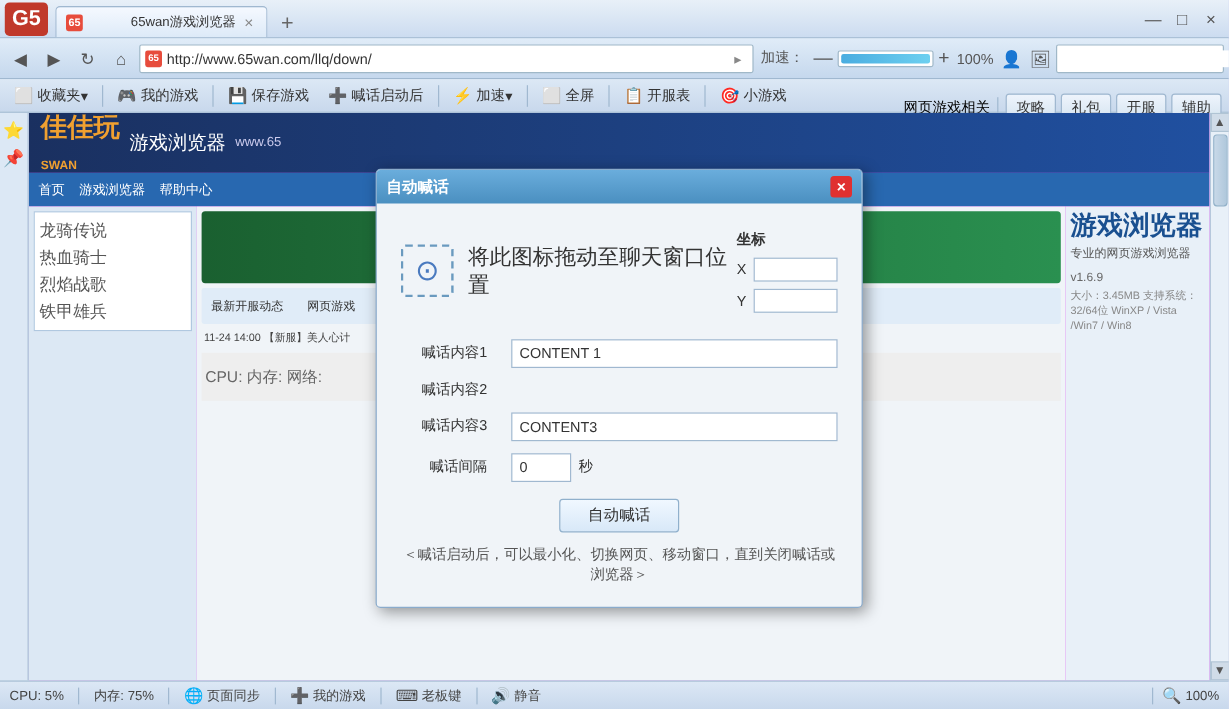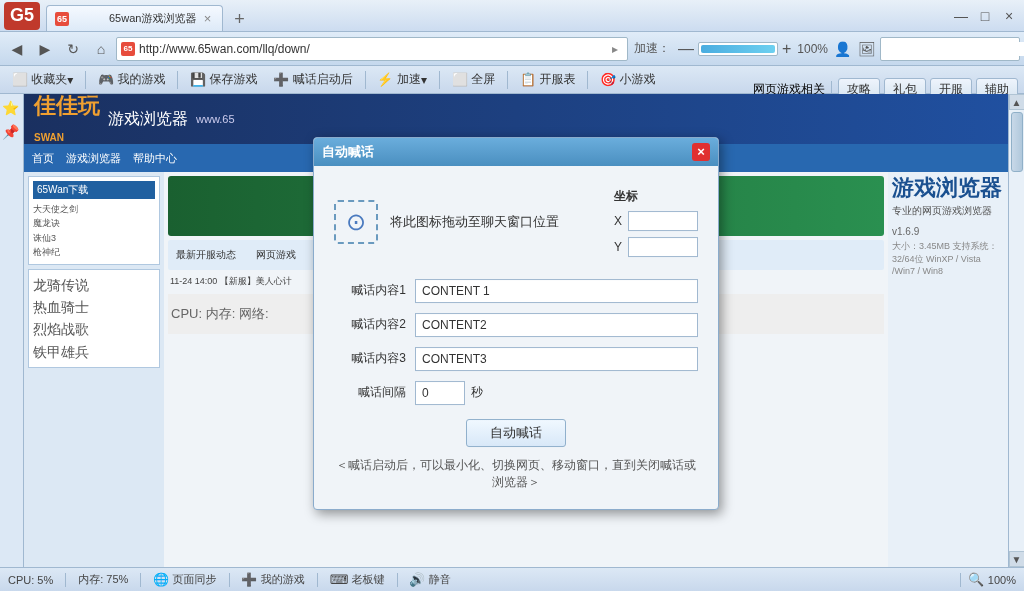--- a/index.html
+++ b/index.html
@@ -99,30 +99,30 @@
     }
     .dialog-title-text { color: white; font-size: 13px; font-weight: bold; flex: 1; }
     .dialog-close-btn { width: 18px; height: 18px; background: #e03030; border-radius: 3px; display: flex; align-items: center; justify-content: center; color: white; font-size: 13px; font-weight: bold; cursor: pointer; }
 
     .dialog-body { padding: 16px 20px 14px; }
 
     
     .drag-row { display: flex; align-items: center; margin-bottom: 16px; padding: 6px 0; }
     .drag-icon { width: 44px; height: 44px; border: 2px dashed #6a9abf; border-radius: 4px; display: flex; align-items: center; justify-content: center; margin-right: 12px; }
     .drag-inner-icon { font-size: 24px; color: #4a7abf; }
-    .drag-text { font-size: 13px; color: #333; flex: 1; }
+    .drag-text { font-size: 18px; color: #333; flex: 1; }
     .coord-section { display: flex; flex-direction: column; gap: 6px; }
     .coord-label { font-size: 12px; color: #333; font-weight: bold; margin-right: 4px; }
     .coord-row { display: flex; align-items: center; }
     .coord-axis { font-size: 12px; color: #333; width: 14px; }
     .coord-input { width: 70px; height: 20px; border: 1px solid #a0b8d0; background: white; padding: 0 4px; font-size: 12px; }
 
     
     .form-row { display: flex; align-items: center; margin-bottom: 10px; }
-    .form-label { width: 72px; font-size: 12px; color: #333; text-align: right; margin-right: 9px; white-space: nowrap; }
+    .form-label { width: 72px; font-size: 12px; color: #333; text-align: right; margin-right: 20px; white-space: nowrap; }
     .form-input { flex: 1; height: 24px; border: 1px solid #a0b8d0; background: white; padding: 0 6px; font-size: 12px; color: #333; }
     .form-input-short { width: 50px; height: 24px; border: 1px solid #a0b8d0; background: white; padding: 0 6px; font-size: 12px; color: #333; }
     .form-suffix { margin-left: 6px; font-size: 12px; color: #333; }
 
     
     .dialog-btn-row { display: flex; justify-content: center; margin: 14px 0 6px; }
     .dialog-btn {
       width: 100px; height: 28px;
       background: linear-gradient(to bottom, #f0f8ff, #d8e8f8);
       border: 1px solid #90b0cc; border-radius: 3px;
@@ -261,26 +261,20 @@
           <span style="color:#cce; font-size:11px; margin-left:8px">www.65</span>
         </div>
         <div class="page-nav">
           <span class="page-nav-item">首页</span>
           <span class="page-nav-item">游戏浏览器</span>
           <span class="page-nav-item">帮助中心</span>
         </div>
         <div class="page-body">
           <div class="page-sidebar-left">
             <div class="page-sidebar-block">
-              <div class="page-sidebar-title">65Wan下载</div>
-              <div style="font-size:9px; color:#555; line-height:1.6">
-                大天使之剑<br>魔龙诀<br>诛仙3<br>枪神纪
-              </div>
-            </div>
-            <div class="page-sidebar-block">
               <div style="font-size:14px; color:#555; line-height:1.6">
                 龙骑传说<br>热血骑士<br>烈焰战歌<br>铁甲雄兵
               </div>
             </div>
           </div>
           <div class="page-main-area">
             <div class="page-banner">
               <span class="page-banner-text">65WAN 游戏浏览器</span>
             </div>
             <div style="background:#e0ecf8; height:30px; border-radius:2px; display:flex; align-items:center; padding:0 8px; font-size:10px; color:#333; margin-bottom:3px">
@@ -328,21 +322,20 @@
                 </div>
               </div>
             </div>
 
             <div class="form-row">
               <span class="form-label">喊话内容1</span>
               <input class="form-input" type="text" value="CONTENT 1" style="">
             </div>
             <div class="form-row">
               <span class="form-label">喊话内容2</span>
-              <input class="form-input" type="text" value="CONTENT2" style="">
             </div>
             <div class="form-row">
               <span class="form-label">喊话内容3</span>
               <input class="form-input" type="text" value="CONTENT3" style="">
             </div>
 
             <div class="form-row">
               <span class="form-label">喊话间隔</span>
               <input class="form-input-short" type="text" value="0" style="">
               <span class="form-suffix">秒</span>

